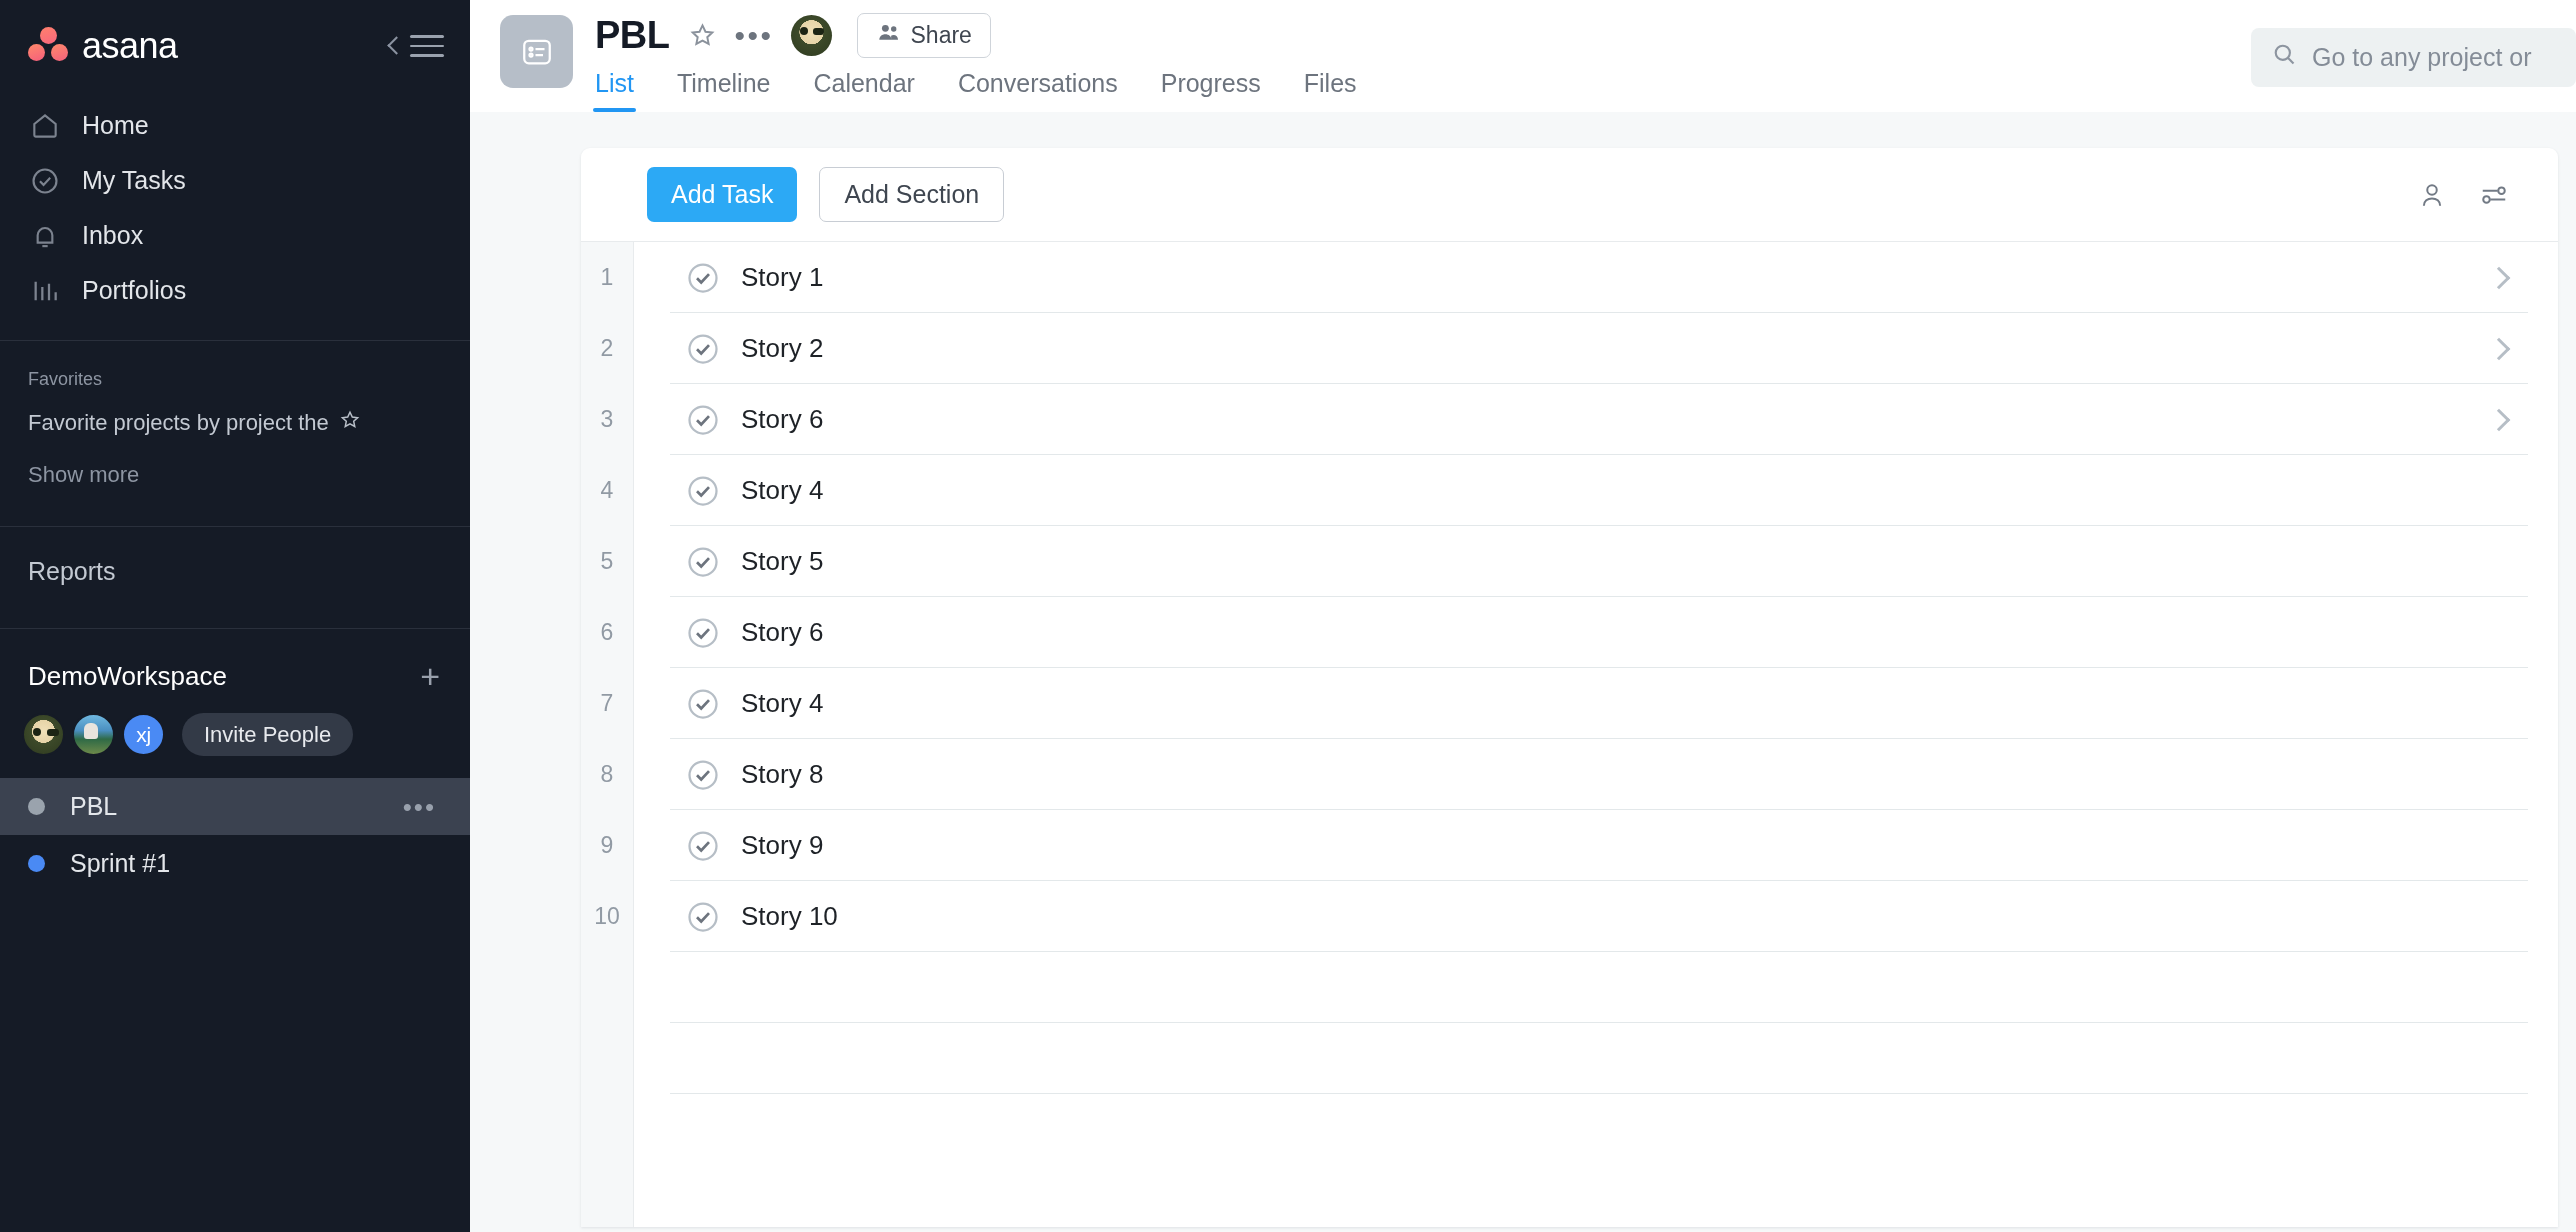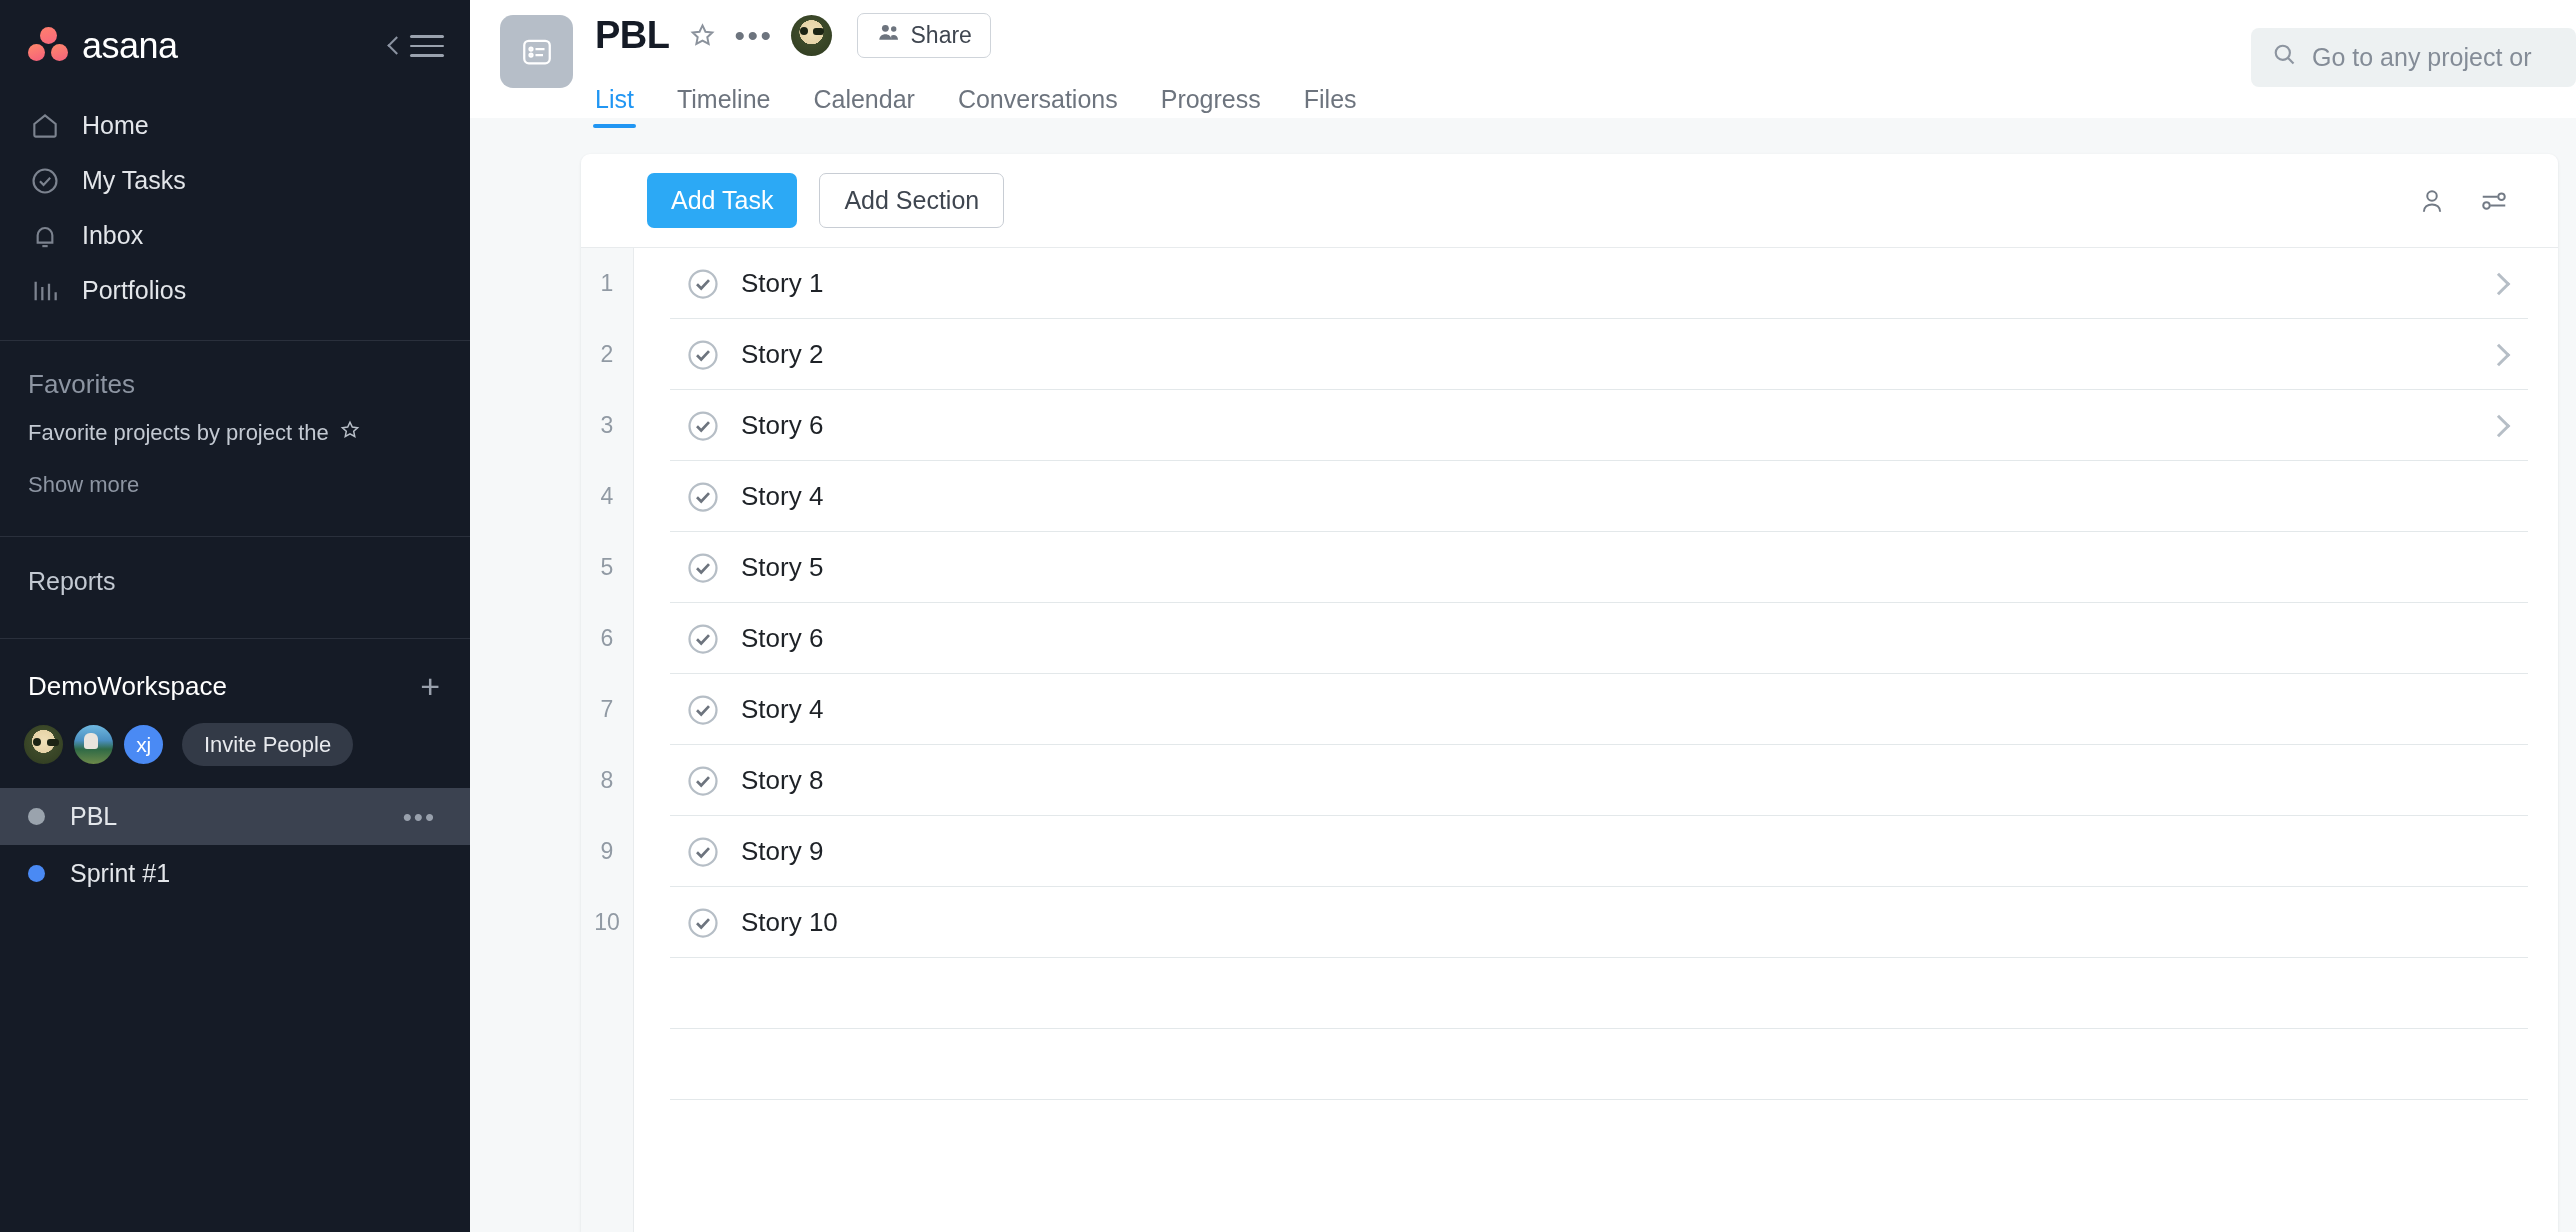--- a/index.html
+++ b/index.html
@@ -51,21 +51,21 @@
     height: 55px; padding: 0 28px;
     font-size: 25px; color: #e3e6ea;
     cursor: pointer;
   }
   .nav-icn { width: 34px; height: 34px; flex: 0 0 34px; display:flex; align-items:center; justify-content:center; }
   .nav-icn svg { display:block; }
 
   .sb-div { height: 1px; background: #2a303c; margin: 12px 0 0 0; }
 
   .sb-section-title {
-    font-size: 26px; color: #8d95a2; padding: 28px 28px 10px 28px;
+    font-size: 18px; color: #8d95a2; padding: 28px 28px 10px 28px;
   }
   .fav-hint {
     font-size: 22px; color: #c3c9d2; padding: 8px 28px 0 28px;
     display: flex; align-items: center; gap: 9px;
   }
   .show-more {
     font-size: 22px; color: #8d95a2; padding: 24px 28px 26px 28px; cursor: pointer;
   }
   .reports-title { font-size: 25px; color: #c3c9d2; padding: 30px 28px 30px 28px; }
 
@@ -113,21 +113,21 @@
   .dots-ic { color:#6d747e; font-size: 30px; letter-spacing: 2.5px; line-height: 0.6; cursor:pointer; }
   .head-av { width: 41px; height: 41px; border-radius: 50%; overflow:hidden; position:relative;
              background: radial-gradient(circle at 50% 42%, #f0e0b8 0%, #e6d4a8 38%, #3d4a2a 39%, #2e3a1f 100%); }
   .head-av::before { content:""; position:absolute; left:9px; top:12px; width:8px; height:8px; background:#1c2414; border-radius:50%; }
   .head-av::after  { content:""; position:absolute; left:22px; top:13px; width:11px; height:7px; background:#1c2414; border-radius:3px; }
   .share-btn {
     display:inline-flex; align-items:center; gap:10px; height: 45px; padding: 0 18px;
     border: 1.6px solid #cfd4da; border-radius: 7px; background: #fff;
     font-size: 23px; color: #3f4650; cursor: pointer; margin-left: 8px;
   }
-  .tabs { display:flex; align-items:center; gap: 43px; margin-top: 20px; }
+  .tabs { display:flex; align-items:center; gap: 43px; margin-top: 4px; }
   .tab { font-size: 25px; color: #6d747e; padding-bottom: 14px; cursor: pointer; position: relative; }
   .tab.active { color: #2196f3; }
   .tab.active::after {
     content:""; position:absolute; left: -2px; right: -2px; bottom: 0; height: 4px; background: #2196f3; border-radius: 2px;
   }
   .search-box {
     position: absolute; right: 0px; top: 28px;
     width: 325px; height: 59px; background: #edf1f2; border-radius: 8px;
     display:flex; align-items:center; gap: 14px; padding: 0 20px;
     font-size: 25px; color: #848c97; overflow:hidden; white-space: nowrap;

